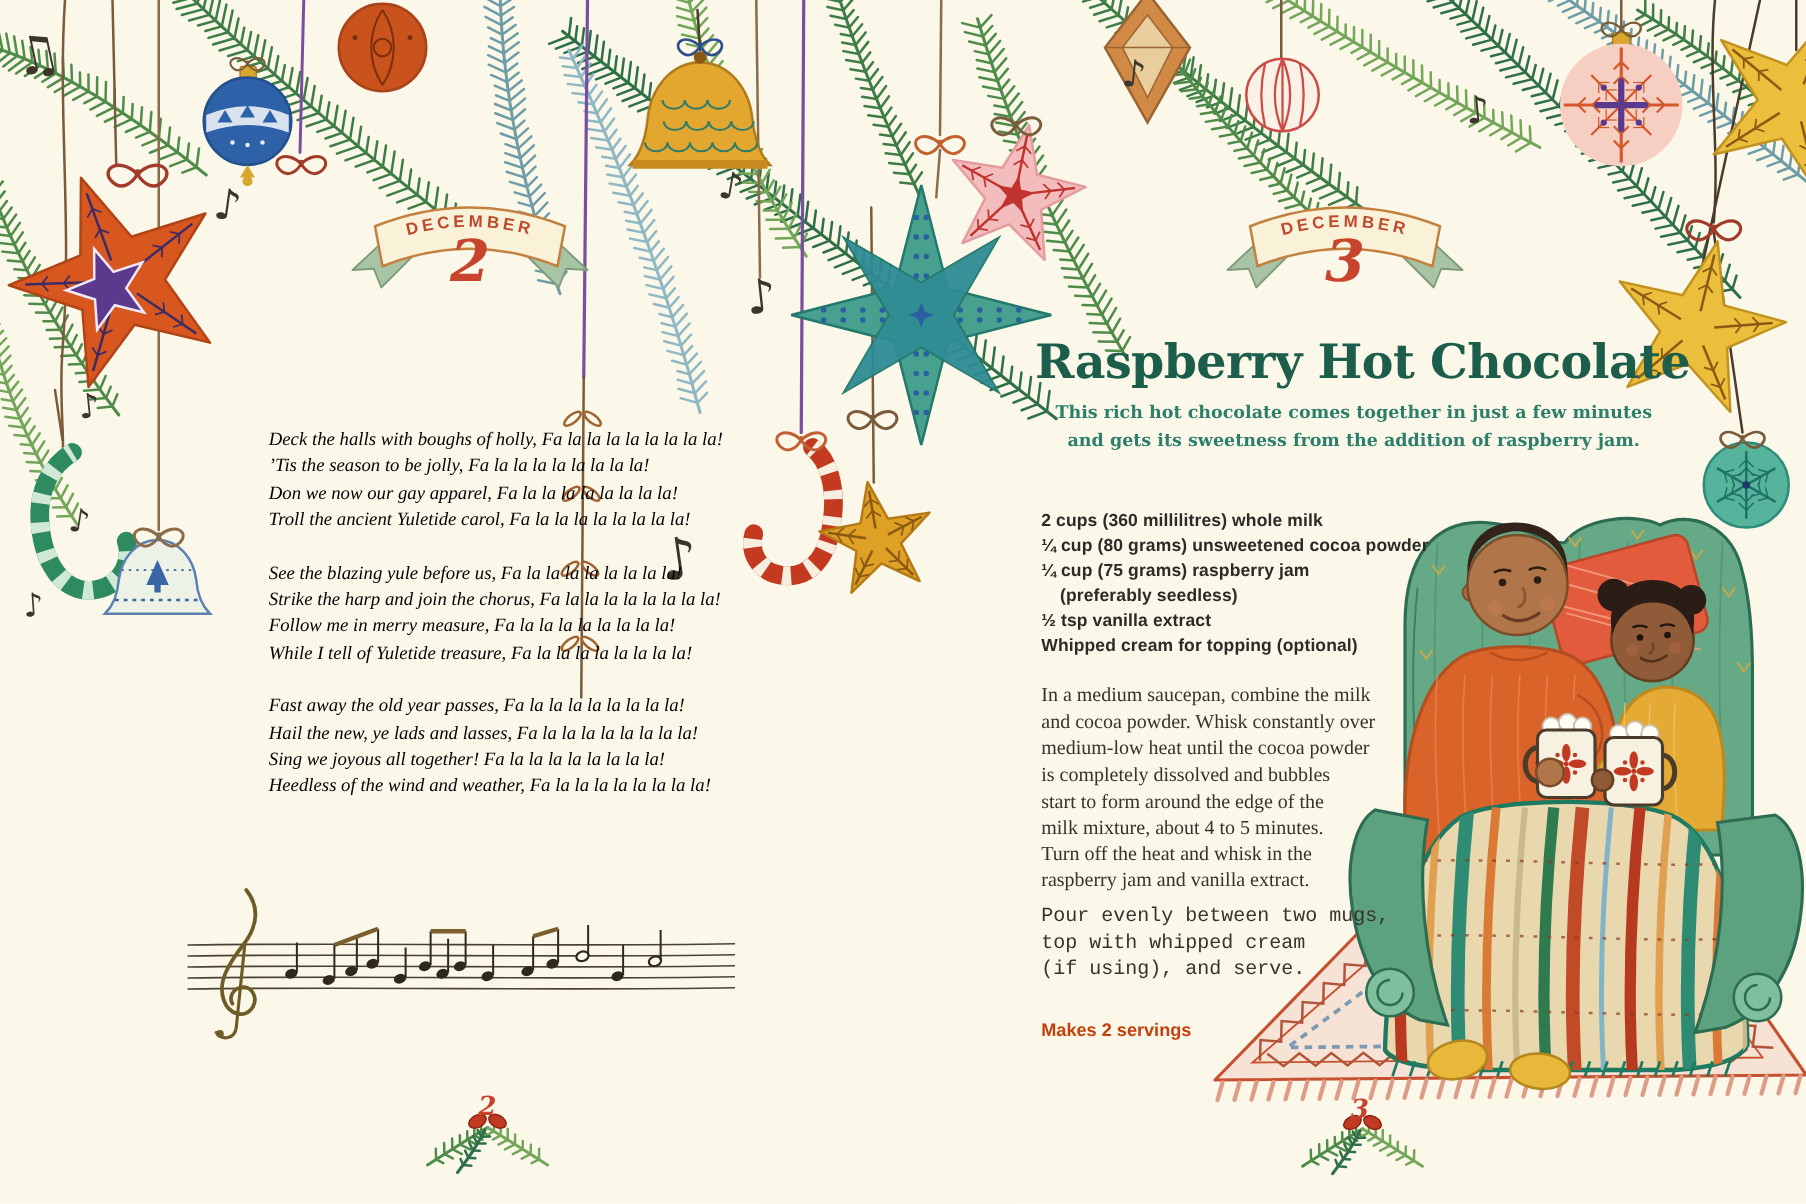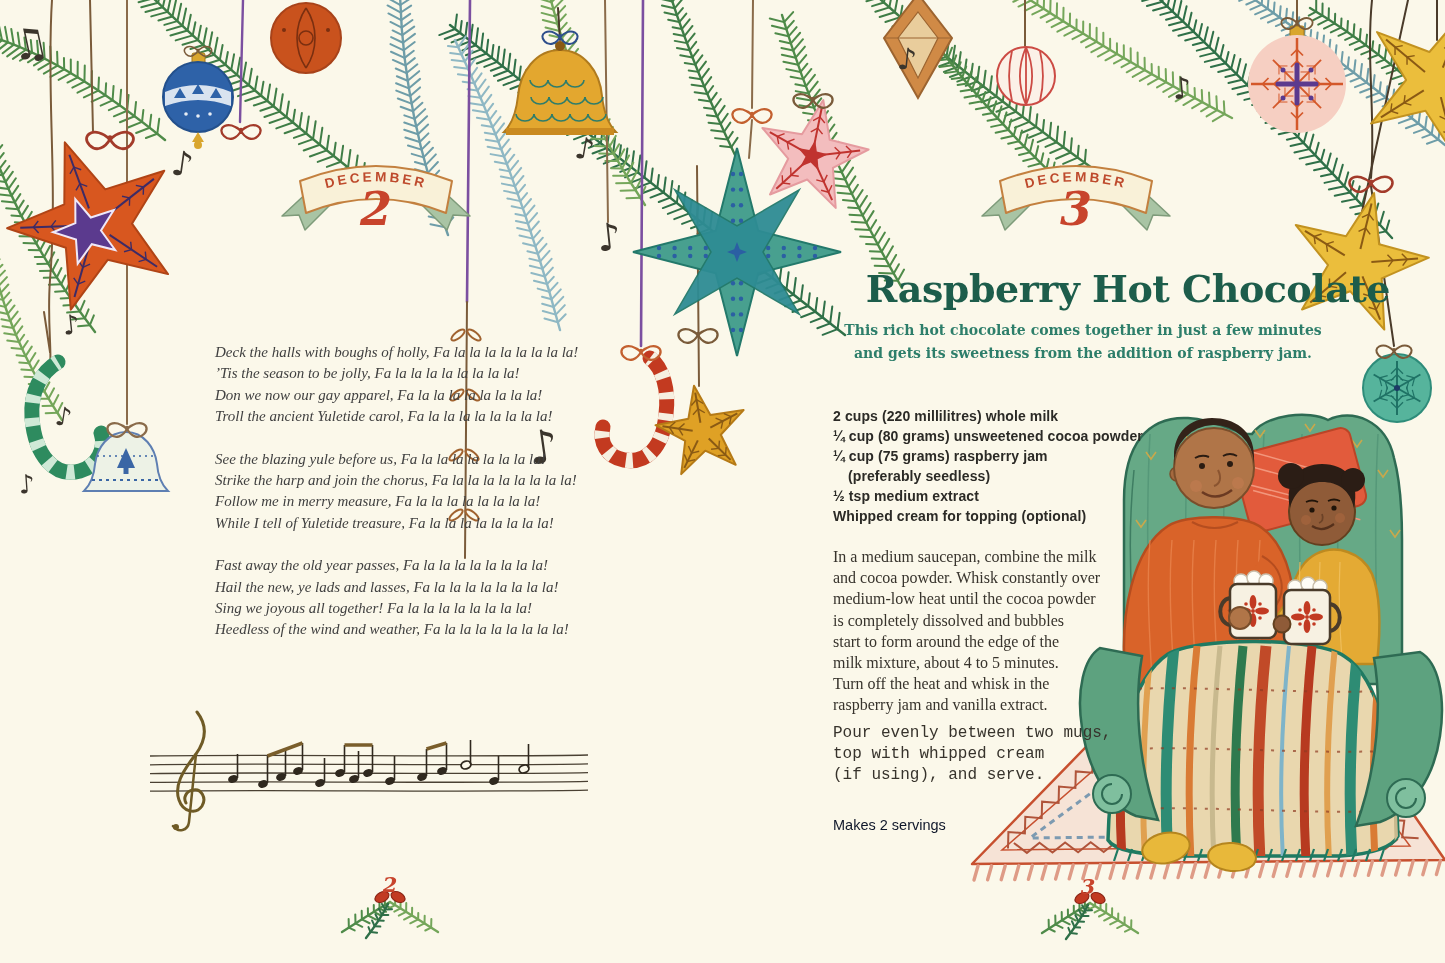--- a/index.html
+++ b/index.html
@@ -6,29 +6,29 @@
   html,body{margin:0;padding:0;}
   .spread{position:relative;width:1445px;height:963px;background:#FBF8EA;overflow:hidden;
           font-family:"Liberation Serif",serif;}
   #decor{position:absolute;left:0;top:0;width:1445px;height:963px;pointer-events:none;z-index:1;}
   .txt{position:absolute;z-index:2;}
   .day-num{width:70px;text-align:center;font-family:"DejaVu Serif",serif;font-style:italic;
            font-weight:bold;font-size:46px;line-height:1;color:#C8442C;}
   .page-title{width:600px;text-align:center;font-family:"DejaVu Serif",serif;font-weight:bold;
               font-size:38px;letter-spacing:-0.5px;color:#1D5D4B;}
   .lyrics{font-family:"Liberation Serif",serif;font-style:italic;font-size:15px;
-          line-height:21.4px;color:#404040;}
+          line-height:21.4px;color:#000000;}
   .lyrics .stanza{margin-bottom:21px;}
   .intro{width:506px;text-align:center;font-family:"DejaVu Serif",serif;font-weight:bold;
          font-size:14px;line-height:22.5px;color:#2D7E6A;}
   .ingredients{font-family:"Liberation Sans",sans-serif;font-weight:bold;font-size:14px;
                line-height:19.9px;color:#2B2A26;letter-spacing:0.1px;}
   .ingredients .indent{padding-left:15px;}
   .steps{font-family:"Liberation Serif",serif;font-size:16px;line-height:21.2px;color:#37332C;}
-  .yield{font-family:"Liberation Sans",sans-serif;font-weight:normal;font-size:14.5px;color:#0f172a;}
+  .yield{font-family:"Liberation Sans",sans-serif;font-weight:bold;font-size:14.5px;color:#c2410c;}
   .page-num{width:70px;text-align:center;font-family:"DejaVu Serif",serif;font-style:italic;
             font-weight:bold;font-size:21px;color:#C8442C;}
 </style>
 </head>
 <body>
 
 <div class="spread">
 
 <svg id="decor" viewBox="0 0 1445 963" xmlns="http://www.w3.org/2000/svg">
   <defs>
@@ -1947,31 +1947,31 @@
   <div class="stanza">
         <div class="lyr-line">Fast away the old year passes, Fa la la la la la la la la!</div>
         <div class="lyr-line">Hail the new, ye lads and lasses, Fa la la la la la la la la!</div>
         <div class="lyr-line">Sing we joyous all together! Fa la la la la la la la la!</div>
         <div class="lyr-line">Heedless of the wind and weather, Fa la la la la la la la la!</div>
       </div>
 </div>
 <div class="txt page-num" style="left:355px;top:872px;">2</div>
 
 <div class="txt day-num" style="left:1041px;top:186px;">3</div>
-<div class="txt page-title" style="left:790px;top:266px;text-align:right;">Raspberry Hot Chocolate</div>
+<div class="txt page-title" style="left:790px;top:266px;">Raspberry Hot Chocolate</div>
 <div class="txt intro" style="left:830px;top:319px;">
       <div class="intro-line">This rich hot chocolate comes together in just a few minutes</div>
       <div class="intro-line">and gets its sweetness from the addition of raspberry jam.</div>
     </div>
 <div class="txt ingredients" style="left:833px;top:407px;">
-  <div>2 cups (220 millilitres) whole milk</div>
+  <div>2 cups (360 millilitres) whole milk</div>
   <div>¼ cup (80 grams) unsweetened cocoa powder</div>
   <div>¼ cup (75 grams) raspberry jam</div>
   <div class="indent">(preferably seedless)</div>
-  <div>½ tsp medium extract</div>
+  <div>½ tsp vanilla extract</div>
   <div>Whipped cream for topping (optional)</div>
 </div>
 <div class="txt steps" style="left:833px;top:546px;">
       <div class="step-line">In a medium saucepan, combine the milk</div>
       <div class="step-line">and cocoa powder. Whisk constantly over</div>
       <div class="step-line">medium-low heat until the cocoa powder</div>
       <div class="step-line">is completely dissolved and bubbles</div>
       <div class="step-line">start to form around the edge of the</div>
       <div class="step-line">milk mixture, about 4 to 5 minutes.</div>
       <div class="step-line">Turn off the heat and whisk in the</div>

